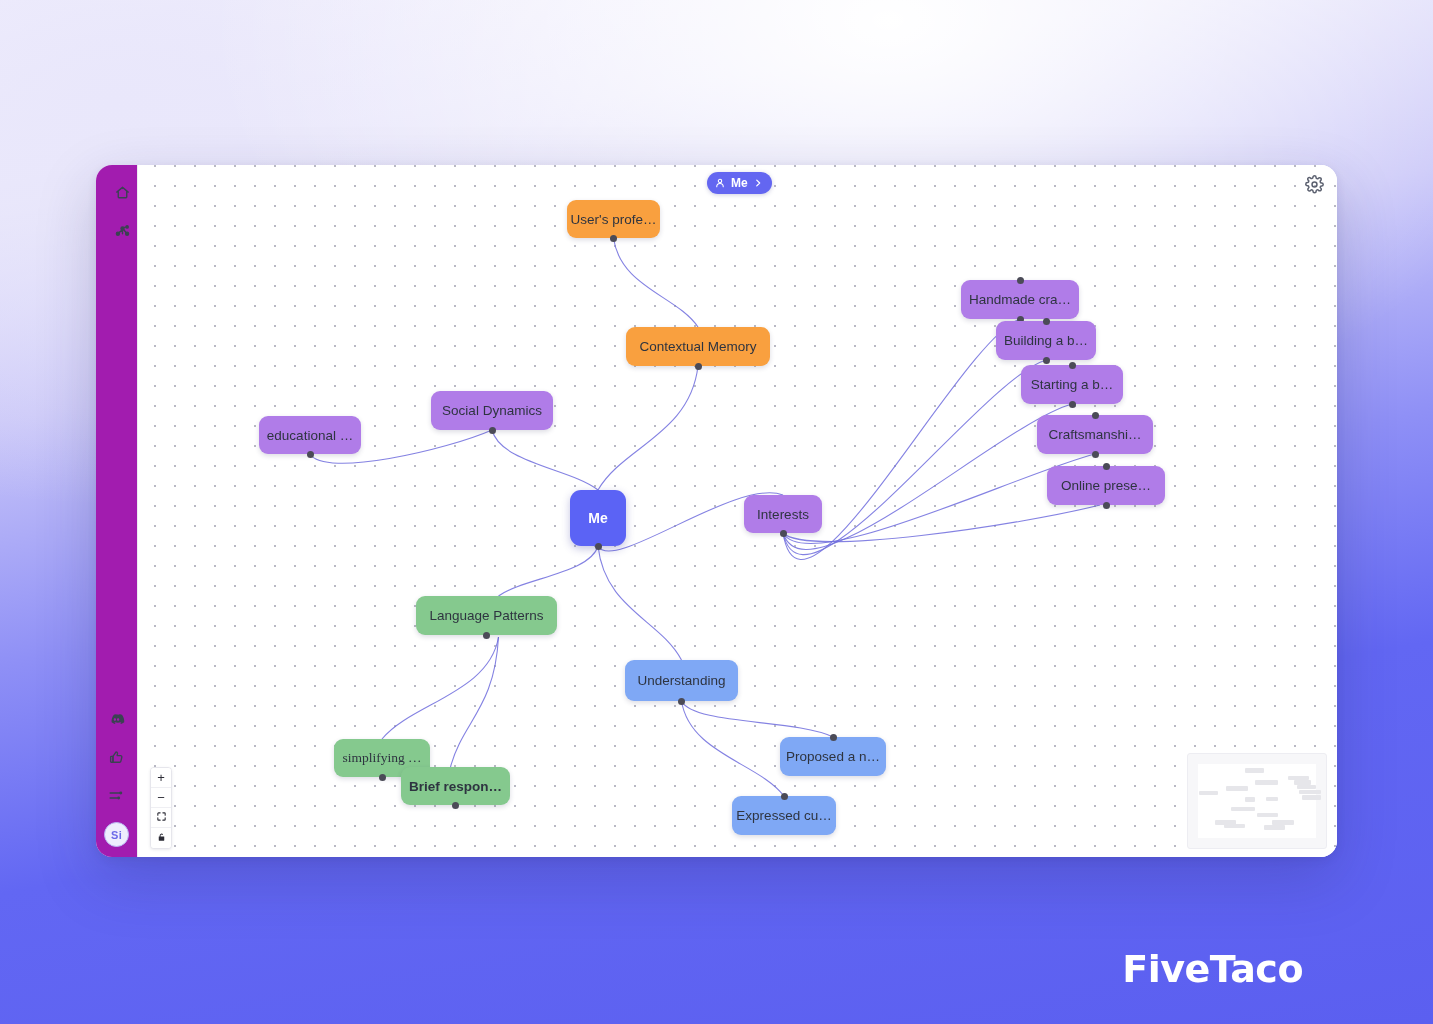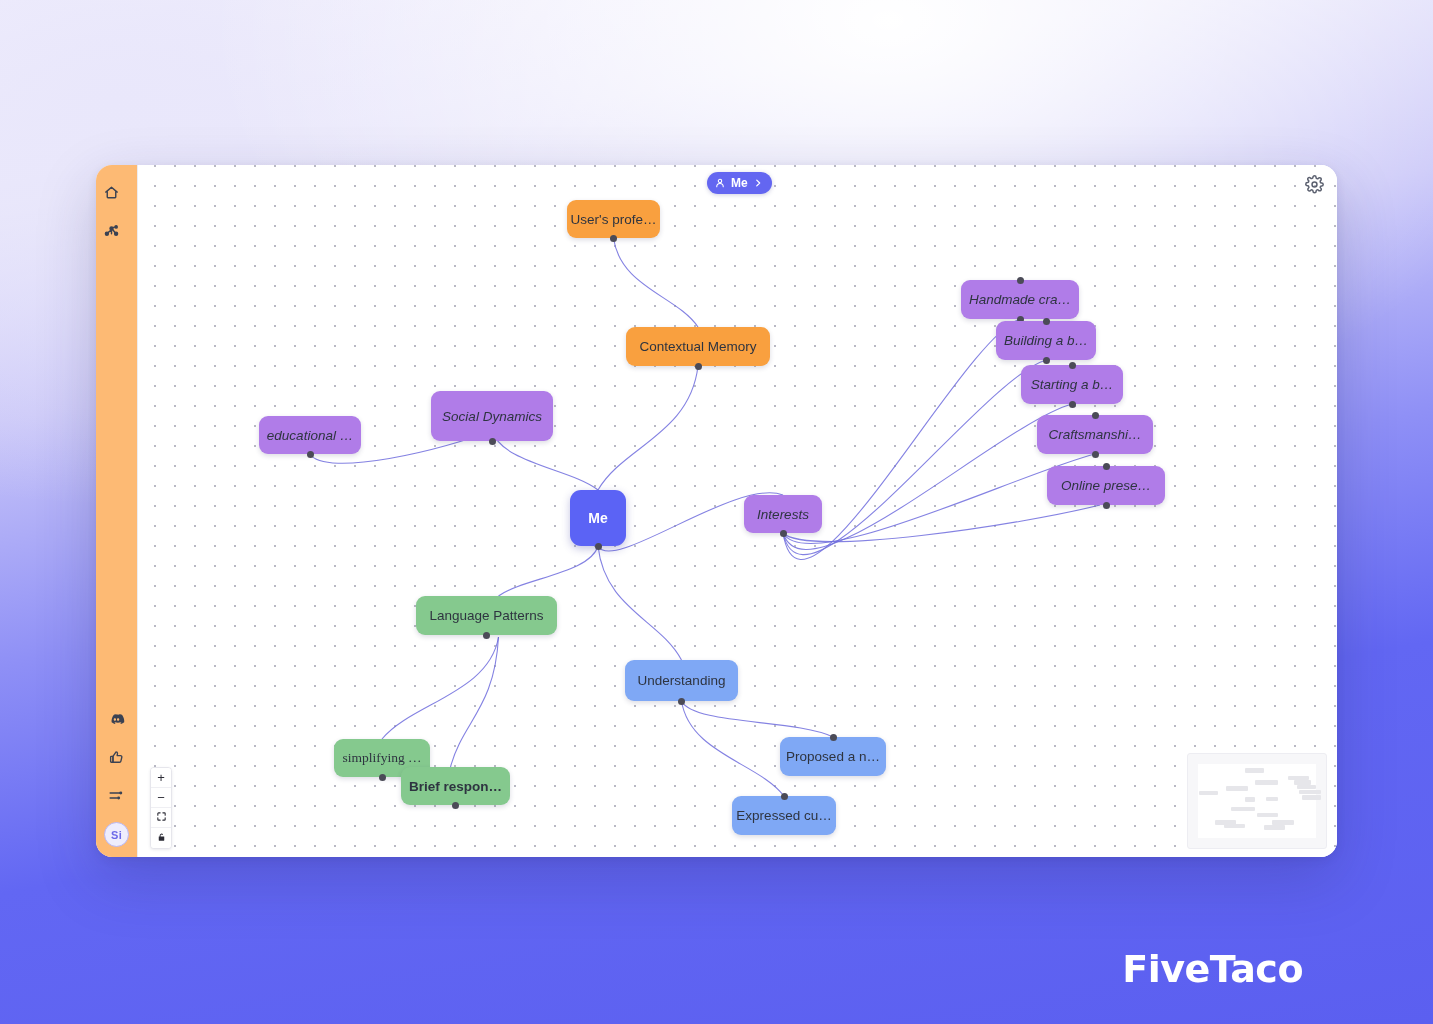--- a/index.html
+++ b/index.html
@@ -31,25 +31,25 @@
     border-radius: 16px;
     box-shadow: 0 22px 60px rgba(40,38,100,0.22), 0 3px 10px rgba(40,38,100,0.10);
     overflow: hidden;
     display: flex;
   }
 
   
   #sidebar {
     width: 42px;
     flex: 0 0 42px;
-    background: #fdba74;
+    background: #a21caf;
     border-right: 1px solid #ececf1;
     display: flex;
     flex-direction: column;
-    align-items: flex-start;
+    align-items: flex-end;
     padding-top: 12px;
     position: relative;
   }
   .side-btn {
     width: 30px;
     height: 30px;
     display: flex;
     align-items: center;
     justify-content: center;
     margin-bottom: 8px;
@@ -148,21 +148,21 @@
     justify-content: center;
     font-size: 13.5px;
     color: #2e3440;
     box-shadow: 0 2px 5px rgba(40,40,80,0.16);
     cursor: pointer;
     white-space: nowrap;
     padding: 0 12px;
     z-index: 10;
     user-select: none;
   }
-  .node.purple { background: #b07ce8; font-style: italic; }
+  .node.purple { background: #b07ce8; }
   .node.orange { background: #f9a03f; }
   .node.green  { background: #85c98e; }
   .node.blue   { background: #7fa8f5; justify-content: center; }
   .node.root {
     background: #5b63f5;
     color: #ffffff;
     font-weight: bold;
     font-size: 14px;
     border-radius: 11px;
     box-shadow: 0 3px 9px rgba(60,60,160,0.30);
@@ -323,21 +323,21 @@
 
     <div id="nodes-layer">
         <div class="node orange" style="left: 429px; top: 35px; width: 93px; height: 38px;">
           <span>User's profe…</span>
           <span class="node-dot"></span>
         </div>
         <div class="node orange" style="left: 488px; top: 162px; width: 144px; height: 39px;">
           <span>Contextual Memory</span>
           <span class="node-dot"></span>
         </div>
-        <div class="node purple" style="left: 293px; top: 226px; width: 122px; height: 50px;">
+        <div class="node purple" style="left: 293px; top: 226px; width: 122px; height: 39px;">
           <span>Social Dynamics</span>
           <span class="node-dot"></span>
         </div>
         <div class="node purple" style="left: 121px; top: 251px; width: 102px; height: 38px;">
           <span>educational …</span>
           <span class="node-dot"></span>
         </div>
         <div class="node root" style="left: 432px; top: 325px; width: 56px; height: 56px;">
           <span>Me</span>
           <span class="node-dot"></span>

